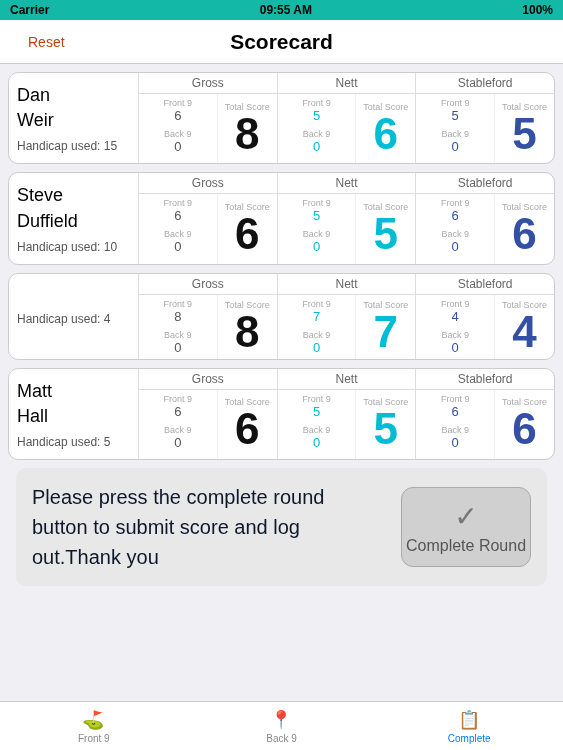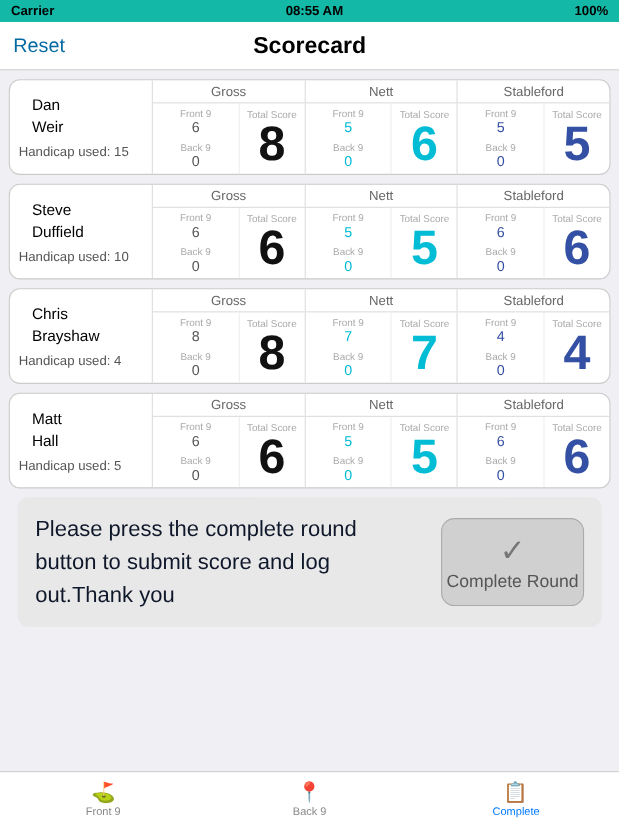--- a/index.html
+++ b/index.html
@@ -33,45 +33,44 @@
       border-bottom: 1px solid #ccc;
       position: relative;
     }
     .nav-bar .nav-title {
       font-size: 21px;
       font-weight: 600;
       color: #000;
     }
     .nav-bar .reset-btn {
       position: absolute;
-      left: 12px;
-      font-size: 18px;
-      color: #0369a1;
+      left: 28px;
+      font-size: 14px;
+      color: #c2410c;
       cursor: pointer;
     }
 
     
     .main-content {
       padding: 8px 8px 0 8px;
     }
 
     
     .player-card {
       background: white;
       border-radius: 10px;
       border: 1px solid #ccc;
       margin-bottom: 8px;
       display: flex;
       overflow: hidden;
     }
     .player-name {
-      font-size: 14px;
+      font-size: 18px;
       font-weight: 500;
       line-height: 1.4;
-      margin-left: 12px;
     }
     .player-handicap {
       font-size: 12px;
       color: #555;
       margin-top: 6px;
     }
 
     
     .complete-section {
       background: #e8e8e8;
@@ -243,21 +242,21 @@
       align-items: center;
     }
 
     body { padding-bottom: 49px; }
   </style>
 </head>
 <body>
 
 <div class="status-bar">
   <span>Carrier</span>
-  <span>08:55 AM</span>
+  <span>09:55 AM</span>
   <span>100%</span>
 </div>
 
 <div class="nav-bar">
   <span class="reset-btn">Reset</span>
   <span class="nav-title">Scorecard</span>
 </div>
 
 <div class="main-content">
 
@@ -401,21 +400,20 @@
                 <span class="total-header-label">Total Score</span>
                 <span class="big-num blue">6</span>
               </div>
             </div>
           </div>
         </div>
       </div>
     </div>
       <div class="player-card">
       <div class="pcard-left">
-        <div class="player-name">Chris<br>Brayshaw</div>
         <div class="player-handicap">Handicap used: 4</div>
       </div>
       <div class="pcard-right">
         <div class="pcard-headers">
           <div class="pcard-section-header">Gross</div>
           <div class="pcard-section-header">Nett</div>
           <div class="pcard-section-header">Stableford</div>
         </div>
         <div class="pcard-body">
 

